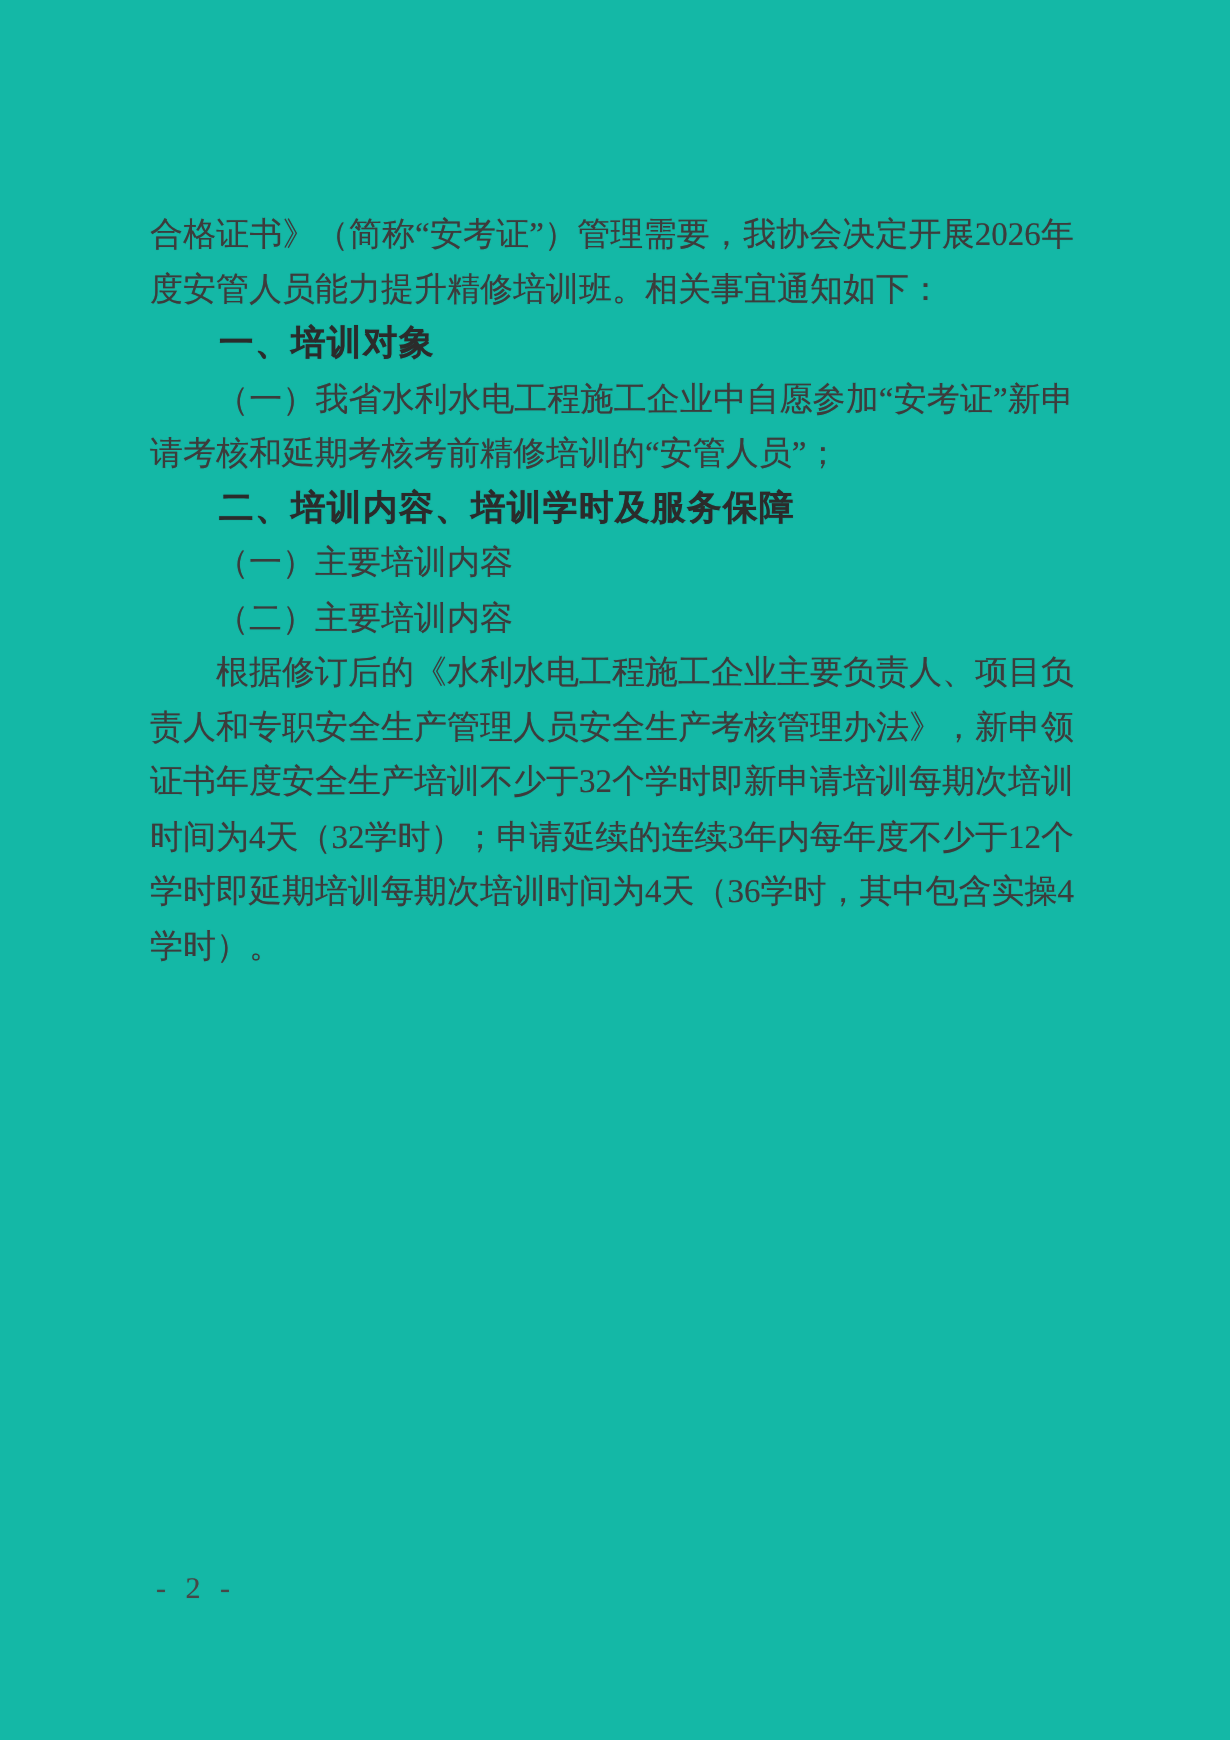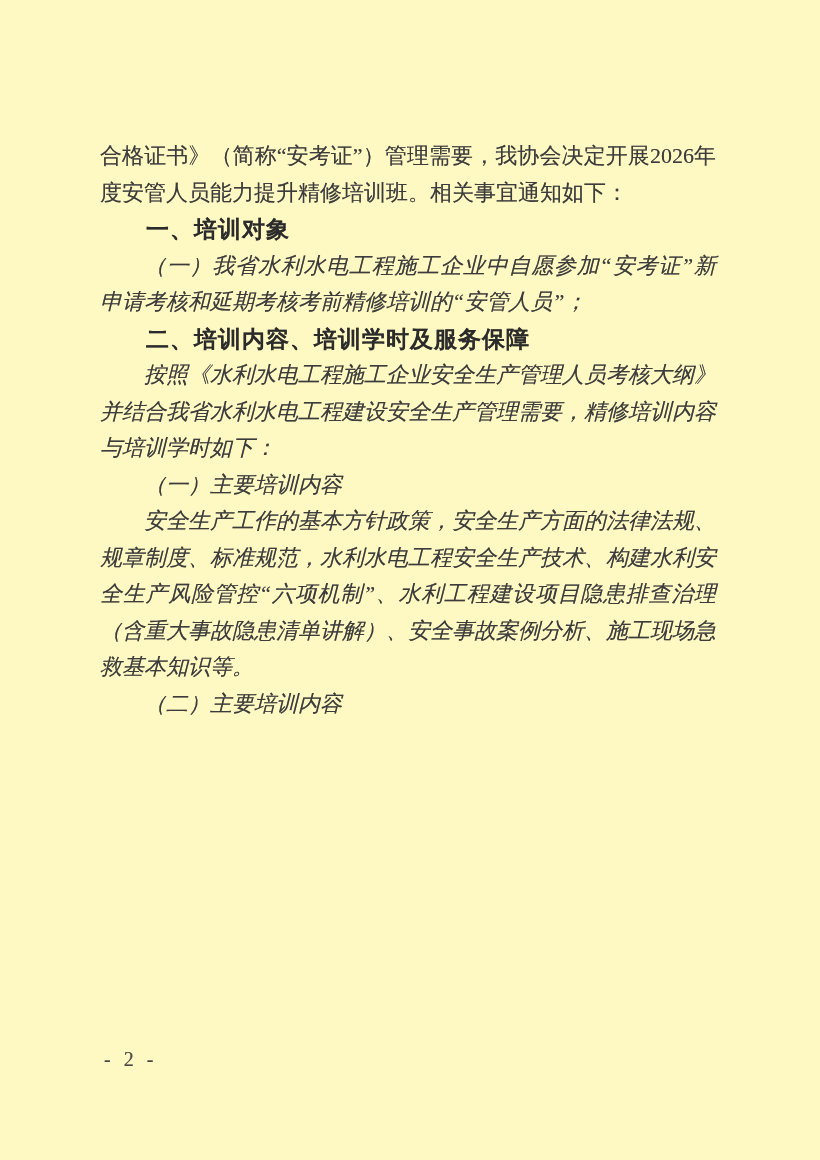--- a/index.html
+++ b/index.html
@@ -9,42 +9,42 @@
     background: #f6f6f4;
     overflow: hidden;
     position: relative;
     font-family: "Liberation Serif", "DejaVu Serif", serif;
   }
   .page {
     position: absolute;
     left: 0; top: 0;
     width: 820px;
     height: 1160px;
-    background: #fef9c3;
+    background: #14b8a6;
     color: #3c3c3c;
   }
   .content {
     position: absolute;
     left: 100px;
     top: 138px;
     width: 616px;
   }
   .content p {
     margin: 0;
     font-size: 22px;
     line-height: 36.5px;
     text-align: justify;
     text-justify: inter-ideograph;
     word-break: break-all;
     text-shadow: 0 0 0.5px rgba(70,70,70,0.55);
   }
-  .content p.body { text-indent: 2em; font-style: italic; }
+  .content p.body { text-indent: 2em; }
   .content p.continuation { text-indent: 0; }
   .content p.heading {
-    font-family: Liberation Sans, sans-serif;
+    font-family: Liberation Serif, serif;
     font-weight: bold;
     color: #2b2b2b;
     text-indent: 2em;
     text-align: left;
     font-size: 23px;
     letter-spacing: 1px;
     text-shadow: 0 0 0.6px rgba(40,40,40,0.6);
   }
   .footer {
     position: absolute;
@@ -59,19 +59,18 @@
 </style>
 </head>
 <body>
 
 <div class="page">
   <div class="content">
       <p class="continuation">合格证书》（简称“安考证”）管理需要，我协会决定开展2026年度安管人员能力提升精修培训班。相关事宜通知如下：</p>
       <p class="heading">一、培训对象</p>
       <p class="body">（一）我省水利水电工程施工企业中自愿参加“安考证”新申请考核和延期考核考前精修培训的“安管人员”；</p>
       <p class="heading">二、培训内容、培训学时及服务保障</p>
-      <p class="body">按照《水利水电工程施工企业安全生产管理人员考核大纲》并结合我省水利水电工程建设安全生产管理需要，精修培训内容与培训学时如下：</p>
       <p class="body">（一）主要培训内容</p>
-      <p class="body">安全生产工作的基本方针政策，安全生产方面的法律法规、规章制度、标准规范，水利水电工程安全生产技术、构建水利安全生产风险管控“六项机制”、水利工程建设项目隐患排查治理（含重大事故隐患清单讲解）、安全事故案例分析、施工现场急救基本知识等。</p>
       <p class="body">（二）主要培训内容</p>
+      <p class="body">根据修订后的《水利水电工程施工企业主要负责人、项目负责人和专职安全生产管理人员安全生产考核管理办法》，新申领证书年度安全生产培训不少于32个学时即新申请培训每期次培训时间为4天（32学时）；申请延续的连续3年内每年度不少于12个学时即延期培训每期次培训时间为4天（36学时，其中包含实操4学时）。</p>
     </div>
   <div class="footer">- 2 -</div>
 </div>
 
 </body></html>

